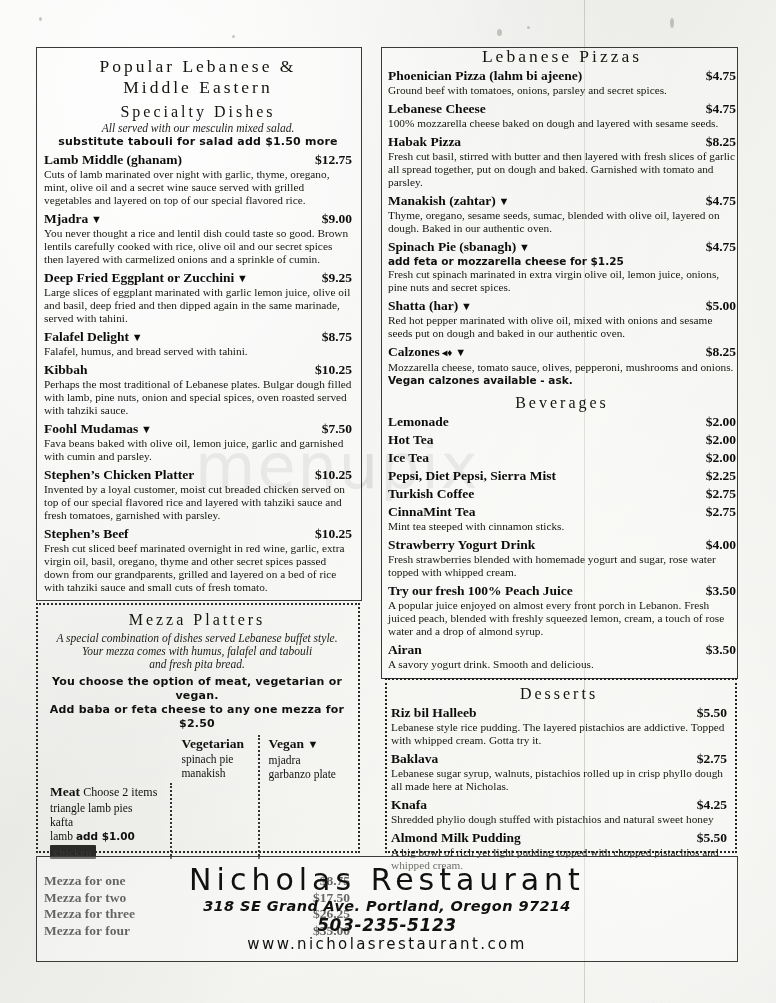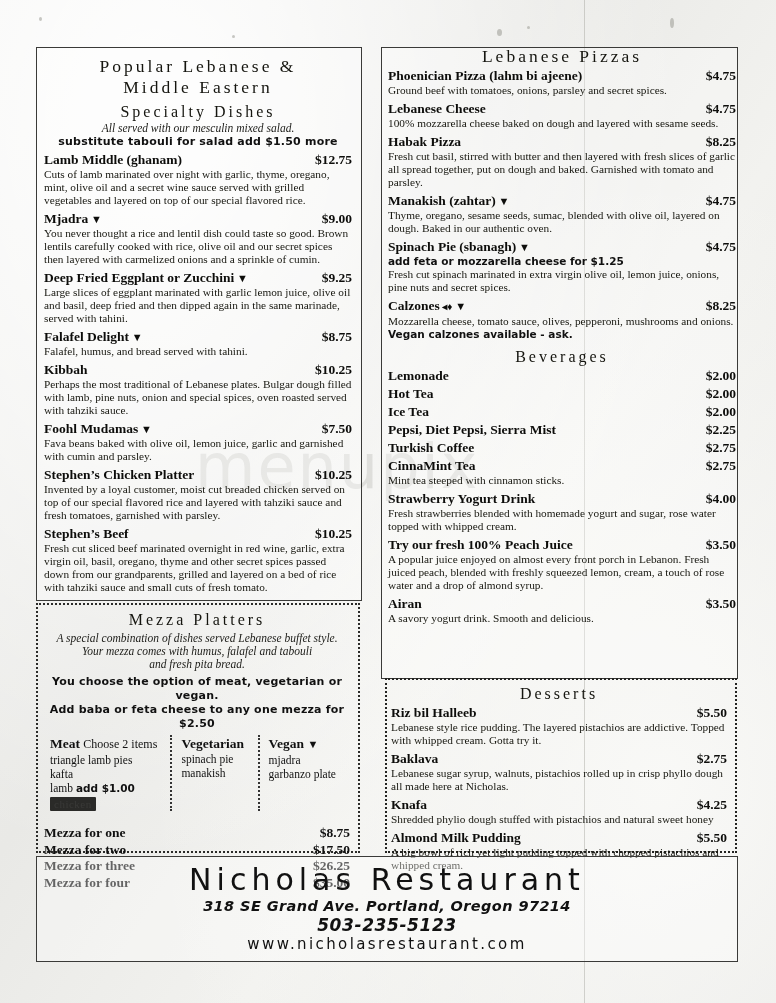--- a/index.html
+++ b/index.html
@@ -89,21 +89,21 @@
   
   #col-left{position:absolute;left:44px;top:56px;width:308px;}
   #col-right{position:absolute;left:388px;top:46px;width:348px;}
 
   
   .mezza-cols{
     display:flex;font-family:"Liberation Serif",serif;font-size:11.5px;line-height:14px;
     margin-top:4px;
   }
   .mezza-cols .c{padding:0 6px;}
-  .mezza-cols .c1{width:44%;border-right:2px dotted #333;}
+  .mezza-cols .c1{width:44%;border-right:2px dotted #333;margin-top:48px;}
   .mezza-cols .c2{width:27%;border-right:2px dotted #333;padding-left:9px;}
   .mezza-cols .c3{width:29%;padding-left:9px;}
   .mezza-head{font-weight:bold;font-size:13.5px;line-height:17px;}
   .mezza-head .small{font-weight:normal;font-size:12px;}
   .redact{
     display:inline-block;background:#2a2a28;color:#3a3a38;
     padding:0 4px;border-radius:1px;font-size:11px;letter-spacing:.5px;
   }
   .mezza-price{
     display:flex;justify-content:space-between;
@@ -311,20 +311,27 @@
         <div class="item">
           <div class="row">
             <span class="nm">Spinach Pie (sbanagh)<span class="veg">  ▼</span></span>
             <span class="pr">$4.75</span>
           </div>
           <div class="subbold">add feta or mozzarella cheese for $1.25</div>
           <div class="desc">Fresh cut spinach marinated in extra virgin olive oil, lemon juice, onions, pine nuts and secret spices.</div>
         </div>
         <div class="item">
           <div class="row">
+            <span class="nm">Shatta (har)<span class="veg">  ▼</span></span>
+            <span class="pr">$5.00</span>
+          </div>
+          <div class="desc">Red hot pepper marinated with olive oil, mixed with onions and sesame seeds put on dough and baked in our authentic oven.</div>
+        </div>
+        <div class="item">
+          <div class="row">
             <span class="nm">Calzones<span class="pepper"> ◂♦</span><span class="veg">  ▼</span></span>
             <span class="pr">$8.25</span>
           </div>
           <div class="desc">Mozzarella cheese, tomato sauce, olives, pepperoni, mushrooms and onions.<span class="subbold"> Vegan calzones available - ask.</span></div>
         </div>
       </div>
 
     <div class="script h-mid" style="margin:6px 0 1px 0;">Beverages</div>
     <div id="beverage-items">
         <div class="item" style="margin-bottom: 2px;">

